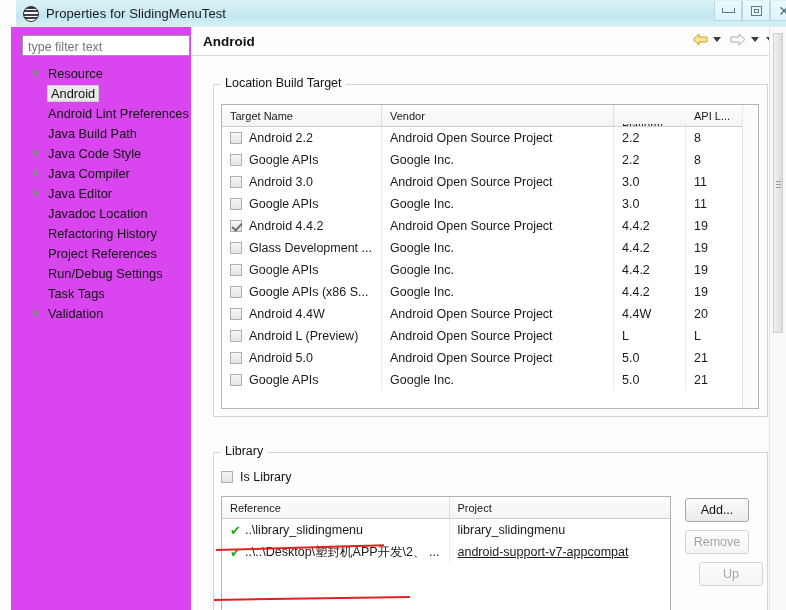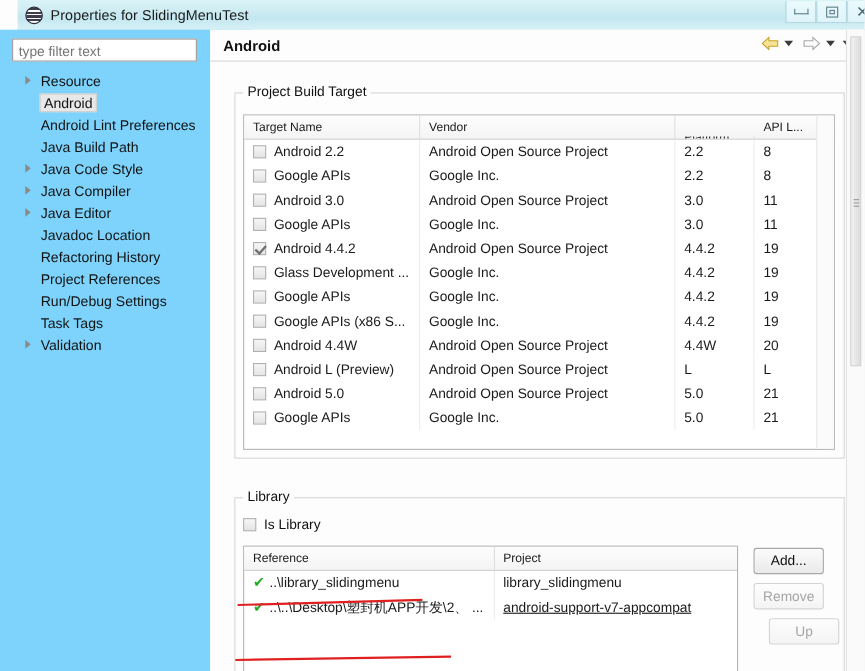--- a/index.html
+++ b/index.html
@@ -50,23 +50,23 @@
     box-sizing: border-box;
   }
   .win-btn.close { border-color: #bddde5; }
   .glyph-min { width: 11px; height: 4px; border: 1px solid #5c7d88; border-top: none; }
   .glyph-max { width: 11px; height: 10px; border: 1px solid #5c7d88; box-sizing: border-box; position: relative; }
   .glyph-max::after { content:""; position:absolute; left:2px; top:2px; right:2px; bottom:2px; border:1px solid #5c7d88;}
   .glyph-close { font-size: 14px; line-height: 12px; color:#4a6b76; font-family:"DejaVu Sans", sans-serif;}
 
   
   .left-panel {
-    position: absolute; left: 0; top: 27px;
+    position: absolute; left: 11px; top: 27px;
     width: 228px; height: 583px;
-    background: #7dd3fc;
+    background: #d946ef;
     border-right: 1px solid #d4d4d4;
     box-sizing: border-box;
   }
   .filter-box {
     position: absolute; left: 11px; top: 8px;
     width: 168px; height: 21px;
     border: 1px solid #9a9a9a;
     background: #ffffff;
     box-sizing: border-box;
     font-size: 12.5px;
@@ -353,21 +353,21 @@
           <svg width="16" height="13" viewBox="0 0 16 13">
             <path d="M9 1 L15 6.5 L9 12 L9 9 L1 9 L1 4 L9 4 Z" fill="#fbfbfb" stroke="#a8a8a8" stroke-width="1"></path>
           </svg>
         </div>
         <div class="caret"></div>
         <div class="caret"></div>
       </div>
     </div>
 
     <div class="group" style="left:22px; top:57px; width:555px; height:333px;">
-      <div class="group-title">Project Build Target</div>
+      <div class="group-title">Location Build Target</div>
     </div>
 
     <div class="tbl" style="left:30px; top:77px; width:538px; height:305px;">
       <div class="tbl-head" id="bt-head">
           <div class="th" style="width: 160px;">Target Name</div>
           <div class="th" style="width: 232px;">Vendor</div>
           <div class="th" style="width: 72px; margin-top: 19px;">Platform</div>
           <div class="th" style="width: 59px;">API L...</div>
         </div>
       <div id="bt-body">

